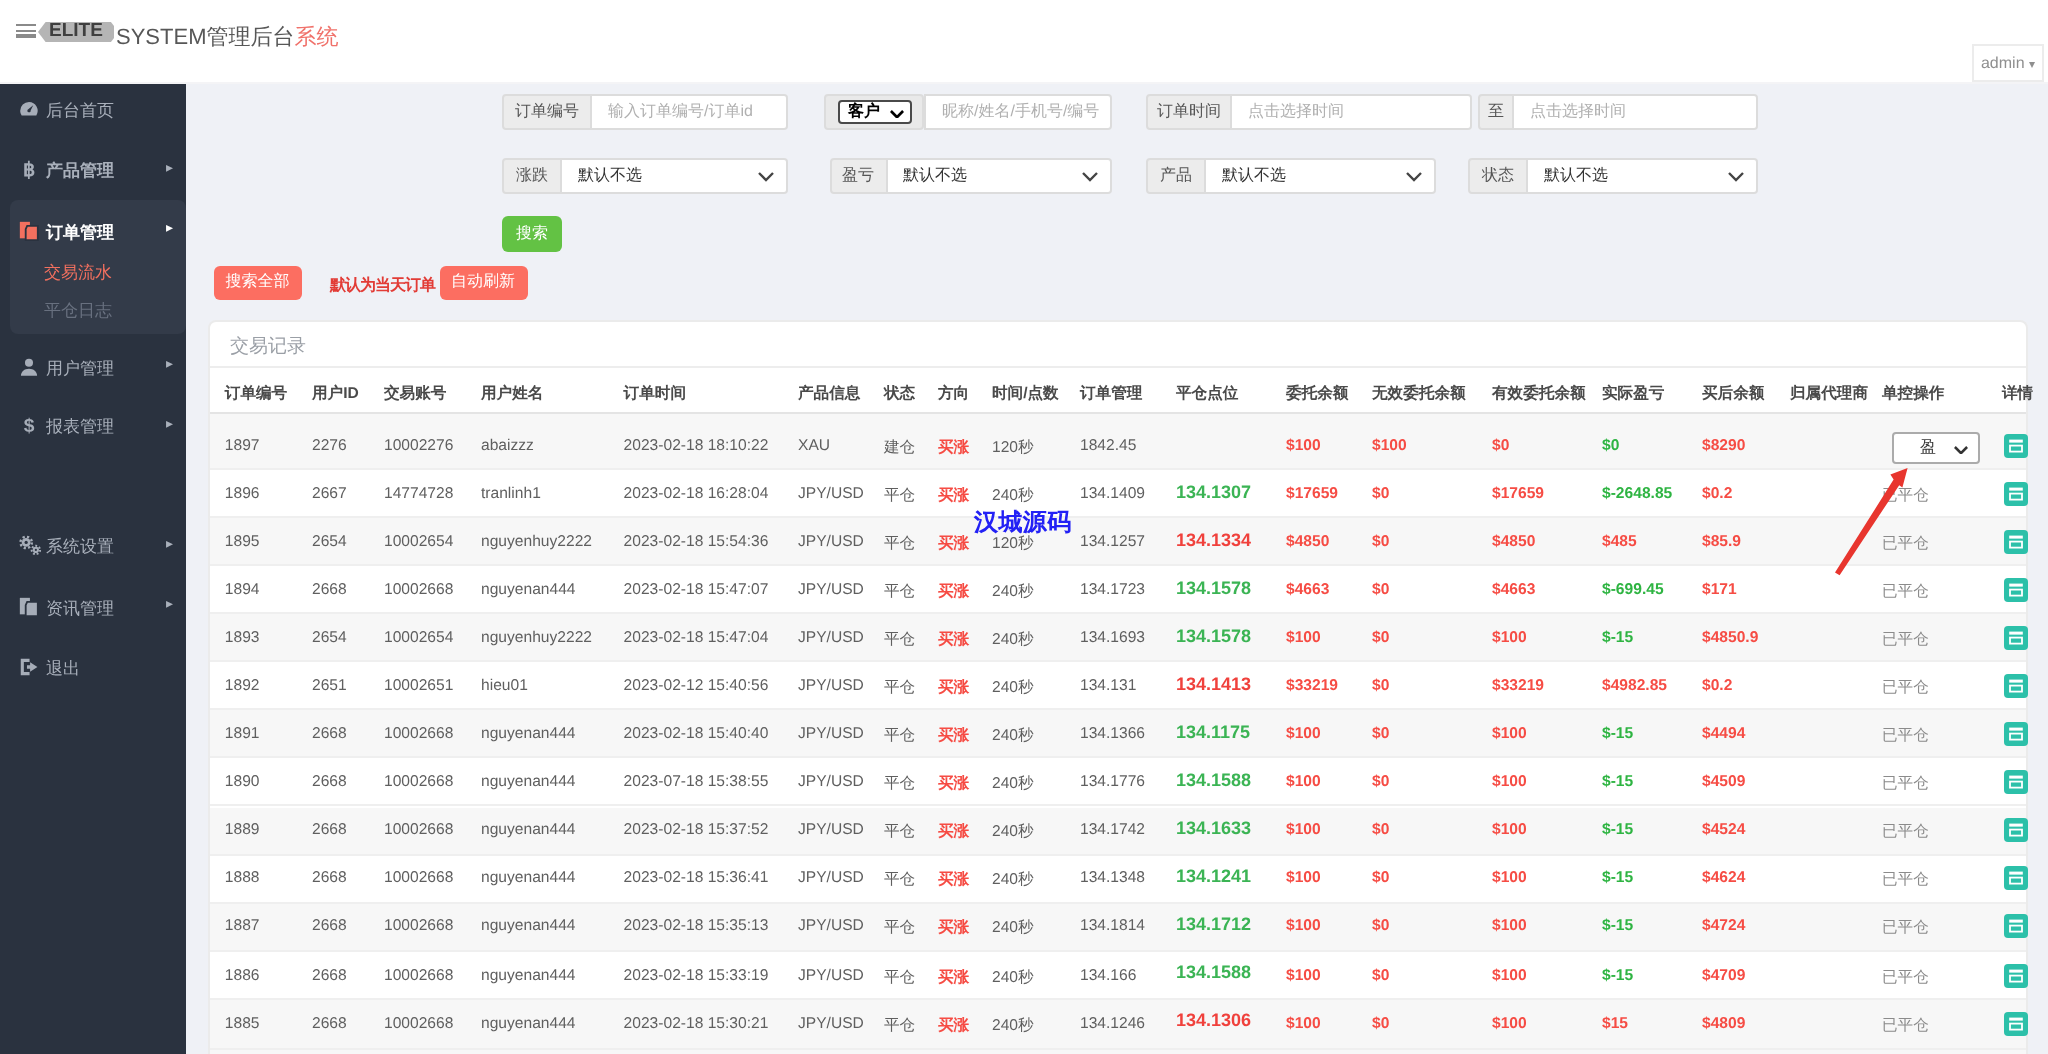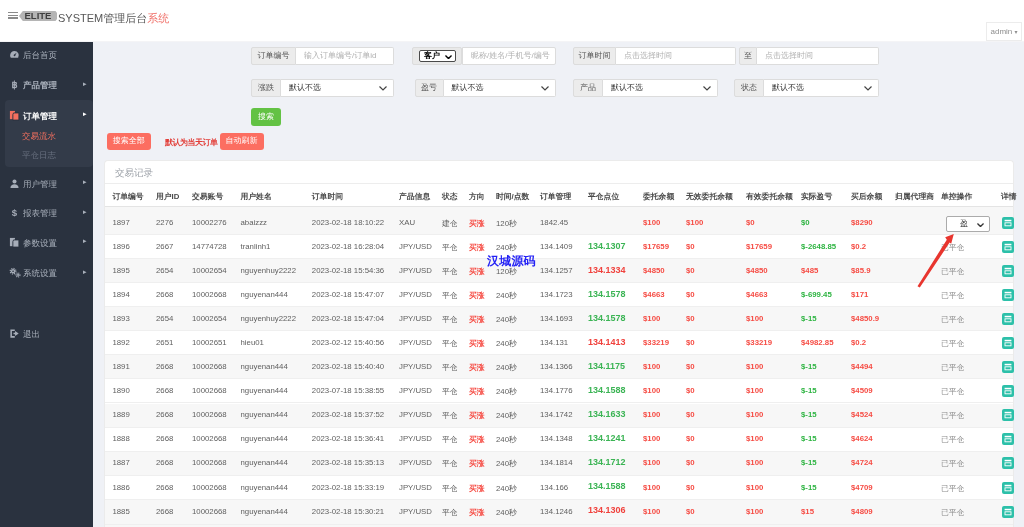--- a/index.html
+++ b/index.html
@@ -84,38 +84,38 @@
       <span class="mt" style="color:#a9b0bb;font-weight:400">用户管理</span>
       <span class="arr" style="color:#a9b0bb">▸</span>
     </div>
 <div class="mi" style="top:155.7px">
       <span class="mic"><svg width="11" height="11" viewBox="0 0 12 12">
           <text x="6" y="10" font-size="10.5" font-weight="bold" text-anchor="middle" fill="#a6adb8" font-family="Liberation Sans">$</text>
         </svg></span>
       <span class="mt" style="color:#a9b0bb;font-weight:400">报表管理</span>
       <span class="arr" style="color:#a9b0bb">▸</span>
     </div>
-<div class="mi" style="top:185.3px">
-      <span class="mic"><svg width="11" height="11" viewBox="0 0 12 12">
-          <path d="M1 1h5.5v9H1z" fill="#a6adb8"></path>
-          <path d="M5 3.2h5.8v7.8H4.2v-6z" fill="#a6adb8" stroke="#2a323f" stroke-width="1"></path>
-        </svg></span>
-      <span class="mt" style="color:#a9b0bb;font-weight:400">参数设置</span>
-      <span class="arr" style="color:#a9b0bb">▸</span>
-    </div>
 <div class="mi" style="top:215.60000000000002px">
       <span class="mic"><svg width="12" height="11" viewBox="0 0 13 12">
           <circle cx="4.4" cy="4.6" r="2.4" fill="#a6adb8"></circle>
           <circle cx="4.4" cy="4.6" r="0.9" fill="#2a323f"></circle>
           <circle cx="4.4" cy="4.6" r="3.1" fill="none" stroke="#a6adb8" stroke-width="1.3" stroke-dasharray="1.2 1.25"></circle>
           <circle cx="9.7" cy="8.7" r="1.7" fill="#a6adb8"></circle>
           <circle cx="9.7" cy="8.7" r="0.6" fill="#2a323f"></circle>
           <circle cx="9.7" cy="8.7" r="2.3" fill="none" stroke="#a6adb8" stroke-width="1.1" stroke-dasharray="1 1.05"></circle>
         </svg></span>
       <span class="mt" style="color:#a9b0bb;font-weight:400">系统设置</span>
+      <span class="arr" style="color:#a9b0bb">▸</span>
+    </div>
+<div class="mi" style="top:246px">
+      <span class="mic"><svg width="11" height="11" viewBox="0 0 12 12">
+          <path d="M1 1h5.5v9H1z" fill="#a6adb8"></path>
+          <path d="M5 3.2h5.8v7.8H4.2v-6z" fill="#a6adb8" stroke="#2a323f" stroke-width="1"></path>
+        </svg></span>
+      <span class="mt" style="color:#a9b0bb;font-weight:400">资讯管理</span>
       <span class="arr" style="color:#a9b0bb">▸</span>
     </div>
 <div class="mi" style="top:276px">
       <span class="mic"><svg width="11" height="11" viewBox="0 0 12 12">
           <path d="M1.5 1.5h4.8v1.8H3.2v5.4h3.1v1.8H1.5z" fill="#a6adb8"></path>
           <path d="M6.6 3.4L10.6 6L6.6 8.6V6.9H4.9V5.1h1.7z" fill="#a6adb8"></path>
         </svg></span>
       <span class="mt" style="color:#a9b0bb;font-weight:400">退出</span>
     </div>
   <div class="smi" style="top:89px;color:#f3705f">交易流水</div>

